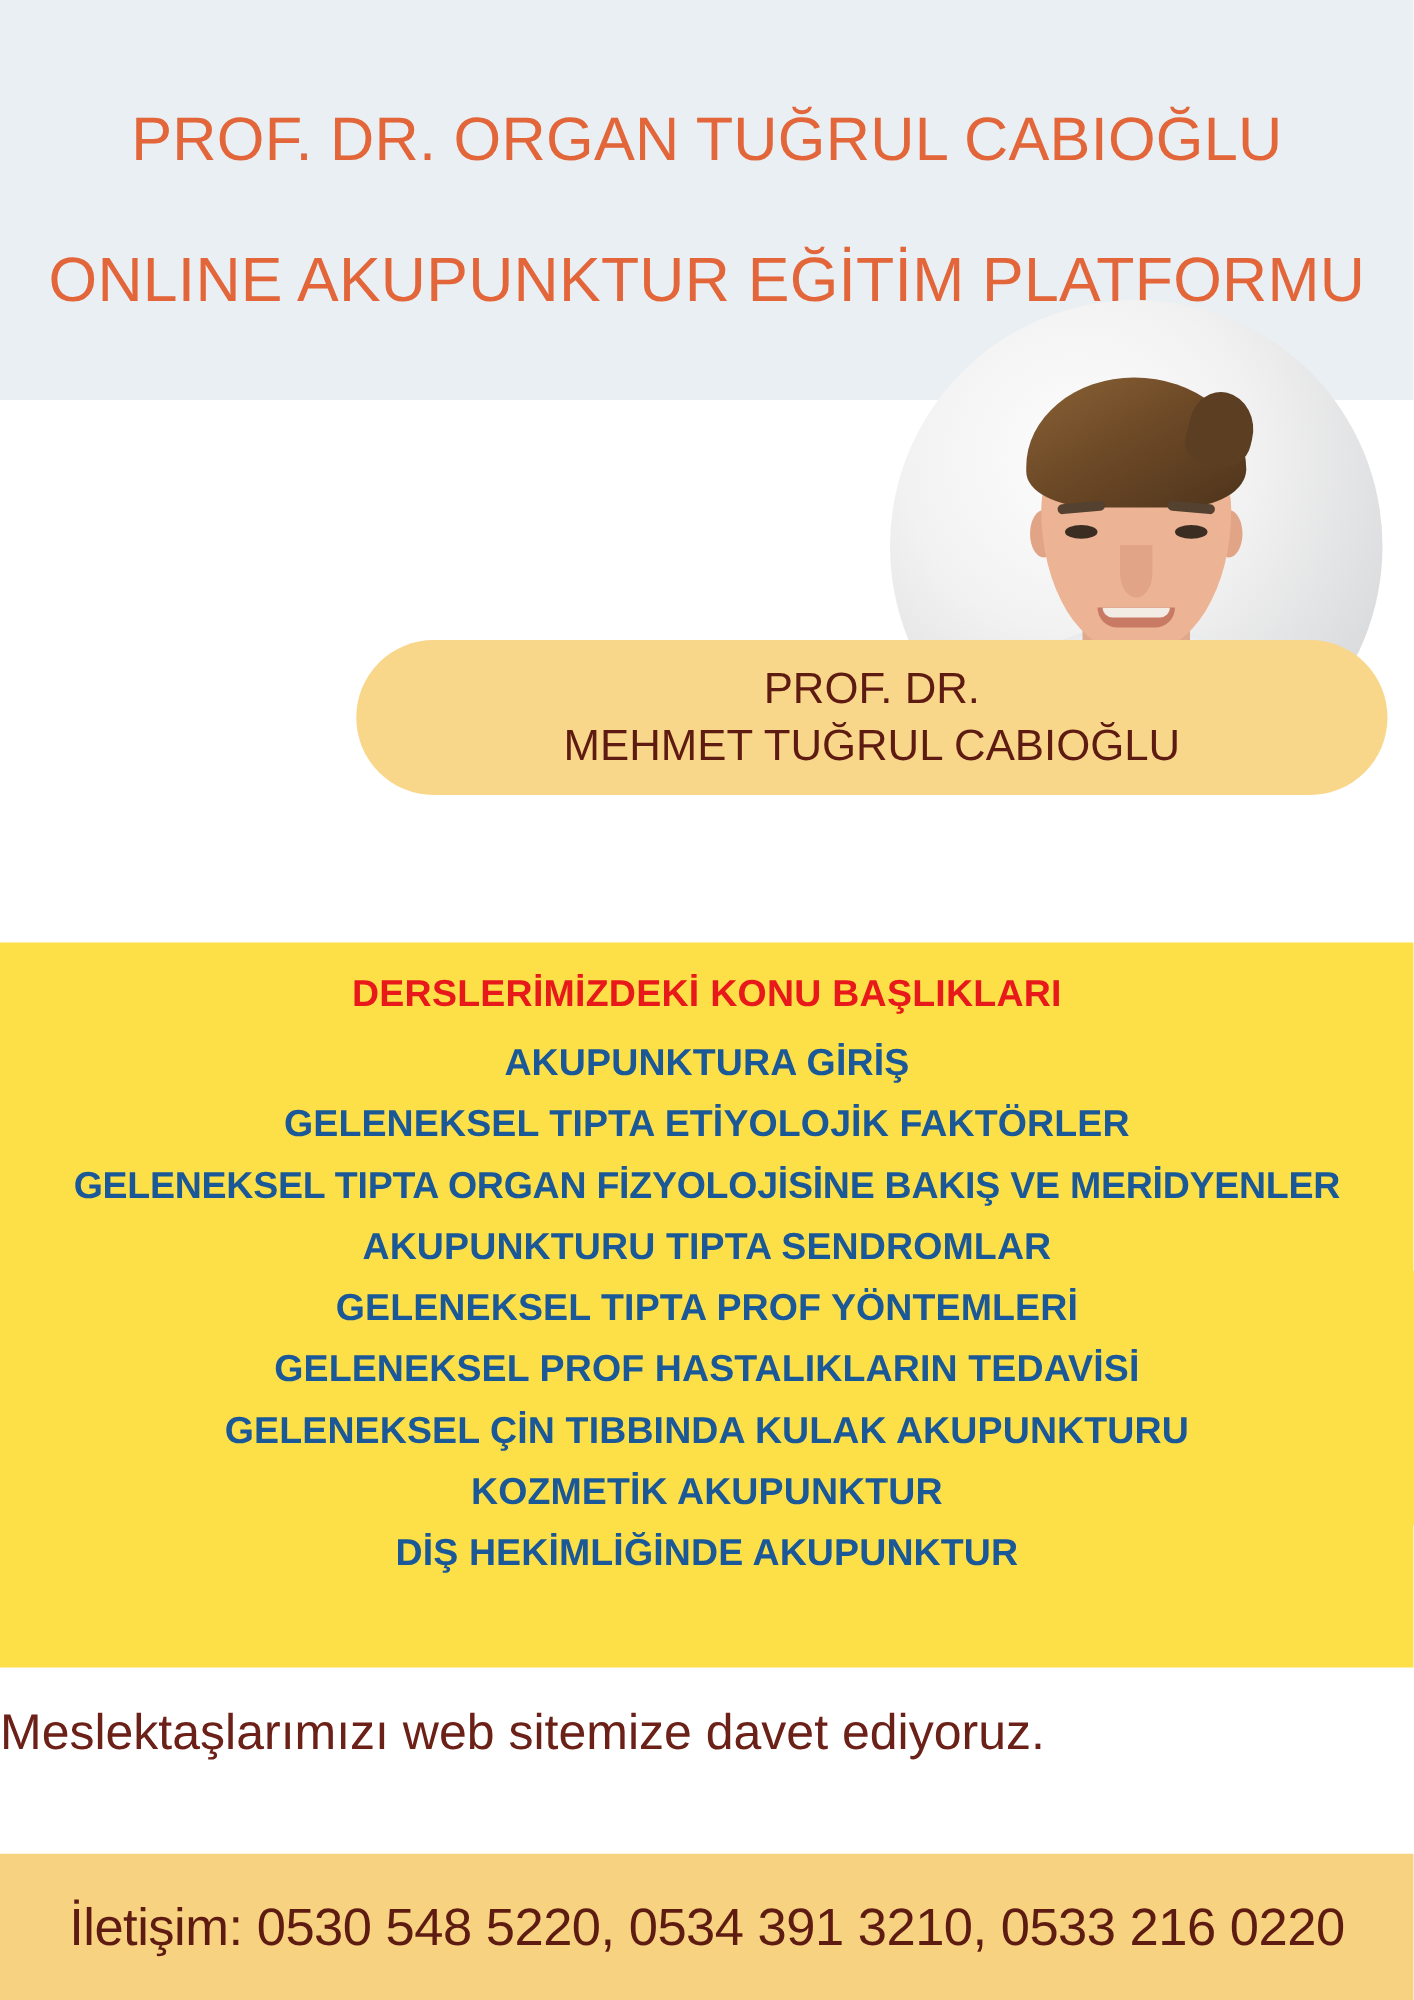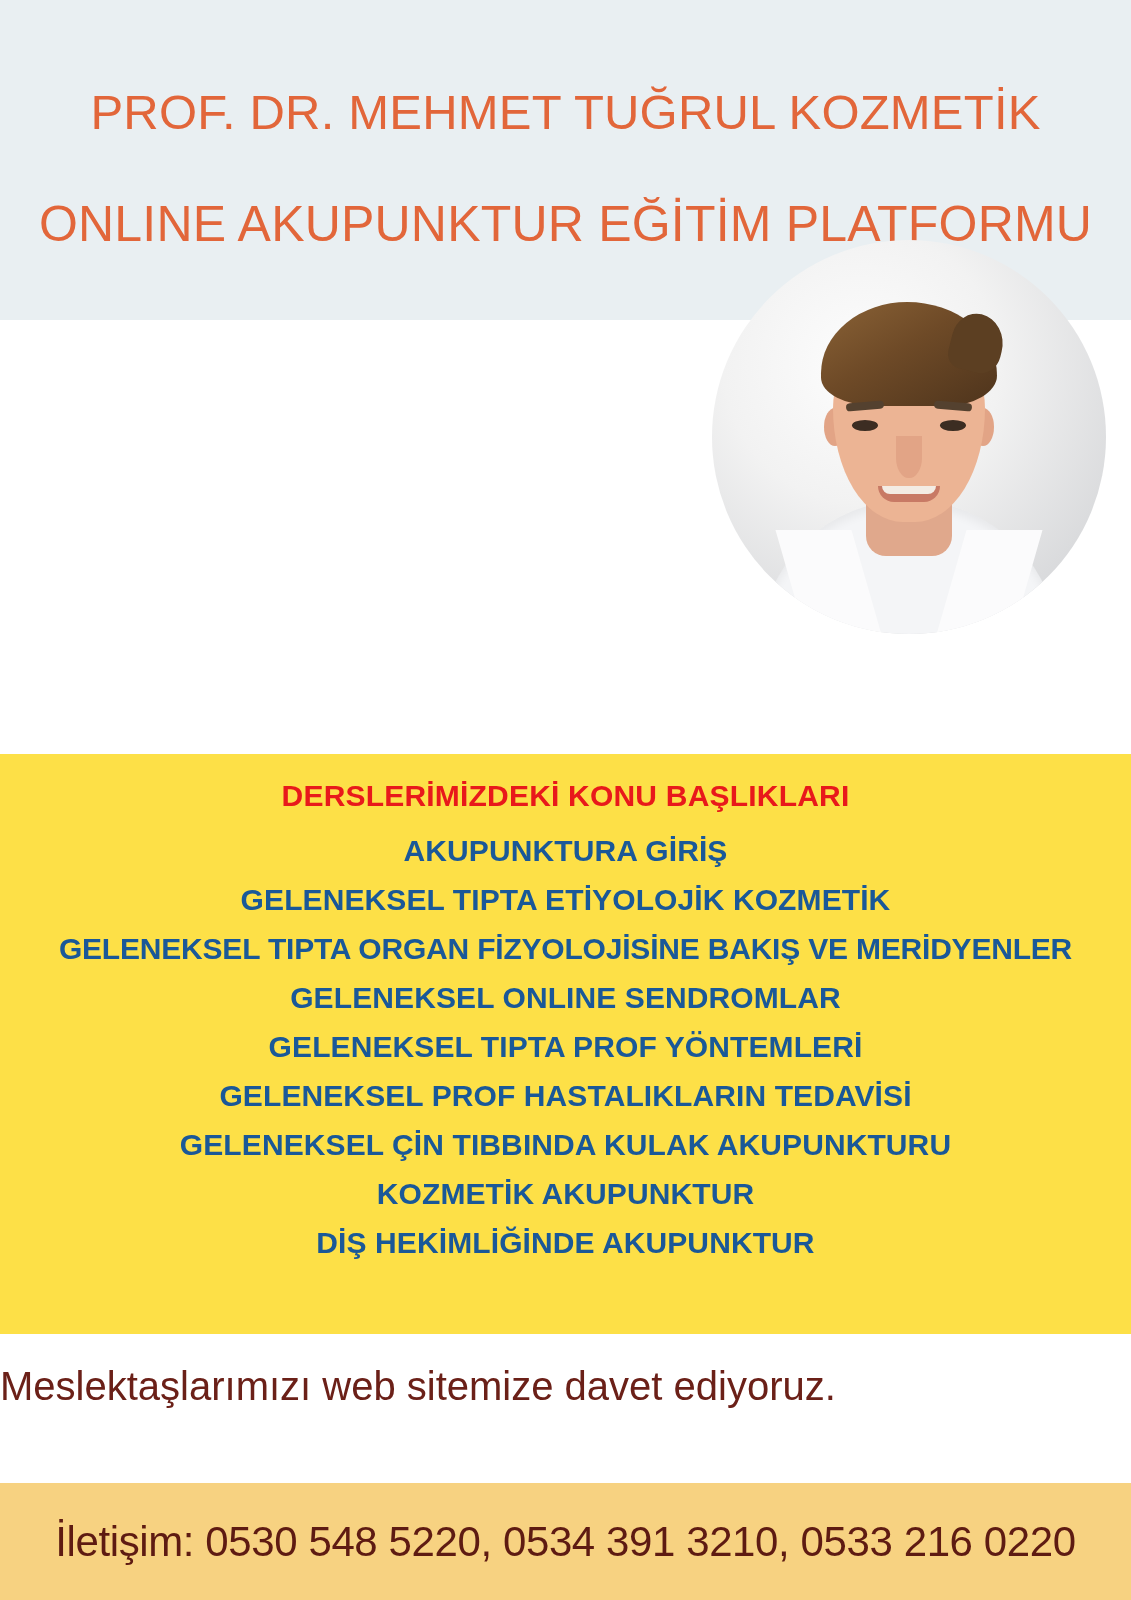--- a/index.html
+++ b/index.html
@@ -271,21 +271,21 @@
     letter-spacing: -0.4px;
   }
 </style>
 </head>
 <body>
 
 <div id="poster">
 
   <div class="header-band">
     <div class="header-title">
-      <div class="line1">PROF. DR. MEHMET TUĞRUL KOZMETİK</div>
+      <div class="line1">PROF. DR. ORGAN TUĞRUL CABIOĞLU</div>
       <div class="line2">ONLINE AKUPUNKTUR EĞİTİM PLATFORMU</div>
     </div>
   </div>
 
   <div class="photo-circle">
     <div class="photo-inner">
       <div class="coat"></div>
       <div class="neck"></div>
       <div class="ear-l"></div>
       <div class="ear-r"></div>
@@ -293,28 +293,34 @@
       <div class="hair"></div>
       <div class="brow-l"></div>
       <div class="brow-r"></div>
       <div class="eye-l"></div>
       <div class="eye-r"></div>
       <div class="nose"></div>
       <div class="mouth"></div>
     </div>
   </div>
 
+  <div class="name-pill">
+    <div class="name-pill-text">
+      <div>PROF. DR.</div>
+      <div>MEHMET TUĞRUL CABIOĞLU</div>
+    </div>
+  </div>
 
   <div class="topics-band">
     <div class="topics-title">DERSLERİMİZDEKİ KONU BAŞLIKLARI</div>
     <div class="topics-list">
       <div class="topic-item">AKUPUNKTURA GİRİŞ</div>
-      <div class="topic-item">GELENEKSEL TIPTA ETİYOLOJİK KOZMETİK</div>
+      <div class="topic-item">GELENEKSEL TIPTA ETİYOLOJİK FAKTÖRLER</div>
       <div class="topic-item wide">GELENEKSEL TIPTA ORGAN FİZYOLOJİSİNE BAKIŞ VE MERİDYENLER</div>
-      <div class="topic-item">GELENEKSEL ONLINE SENDROMLAR</div>
+      <div class="topic-item">AKUPUNKTURU TIPTA SENDROMLAR</div>
       <div class="topic-item">GELENEKSEL TIPTA PROF YÖNTEMLERİ</div>
       <div class="topic-item">GELENEKSEL PROF HASTALIKLARIN TEDAVİSİ</div>
       <div class="topic-item">GELENEKSEL ÇİN TIBBINDA KULAK AKUPUNKTURU</div>
       <div class="topic-item">KOZMETİK AKUPUNKTUR</div>
       <div class="topic-item">DİŞ HEKİMLİĞİNDE AKUPUNKTUR</div>
     </div>
   </div>
 
   <div class="invitation">Meslektaşlarımızı web sitemize davet ediyoruz.</div>
 

